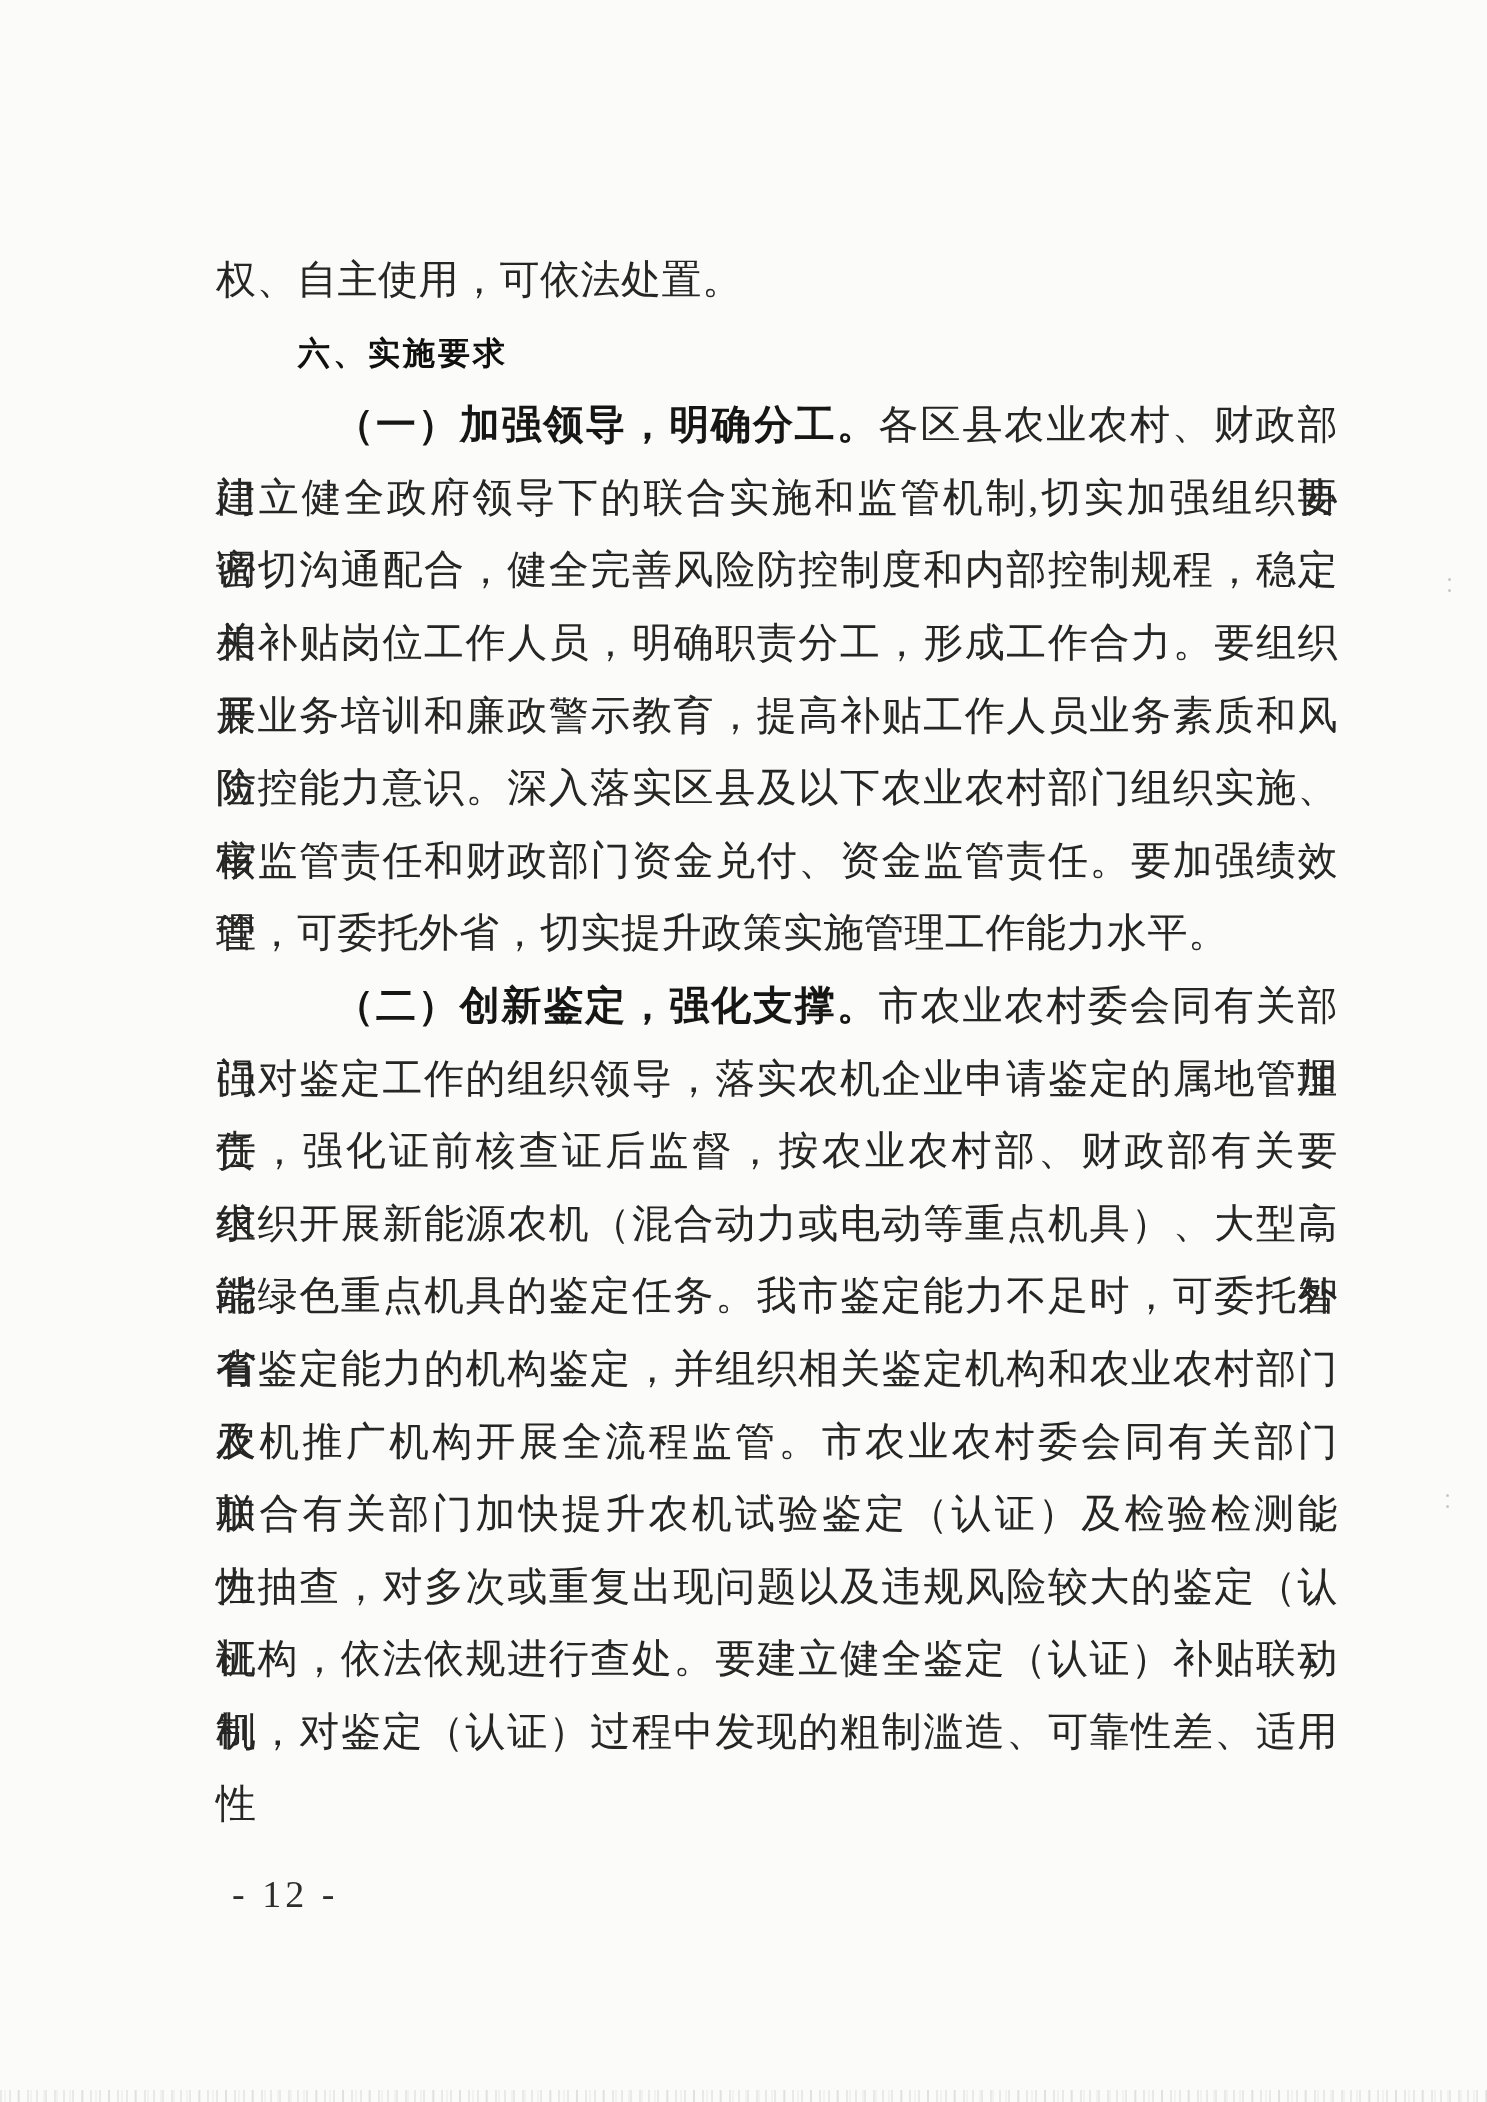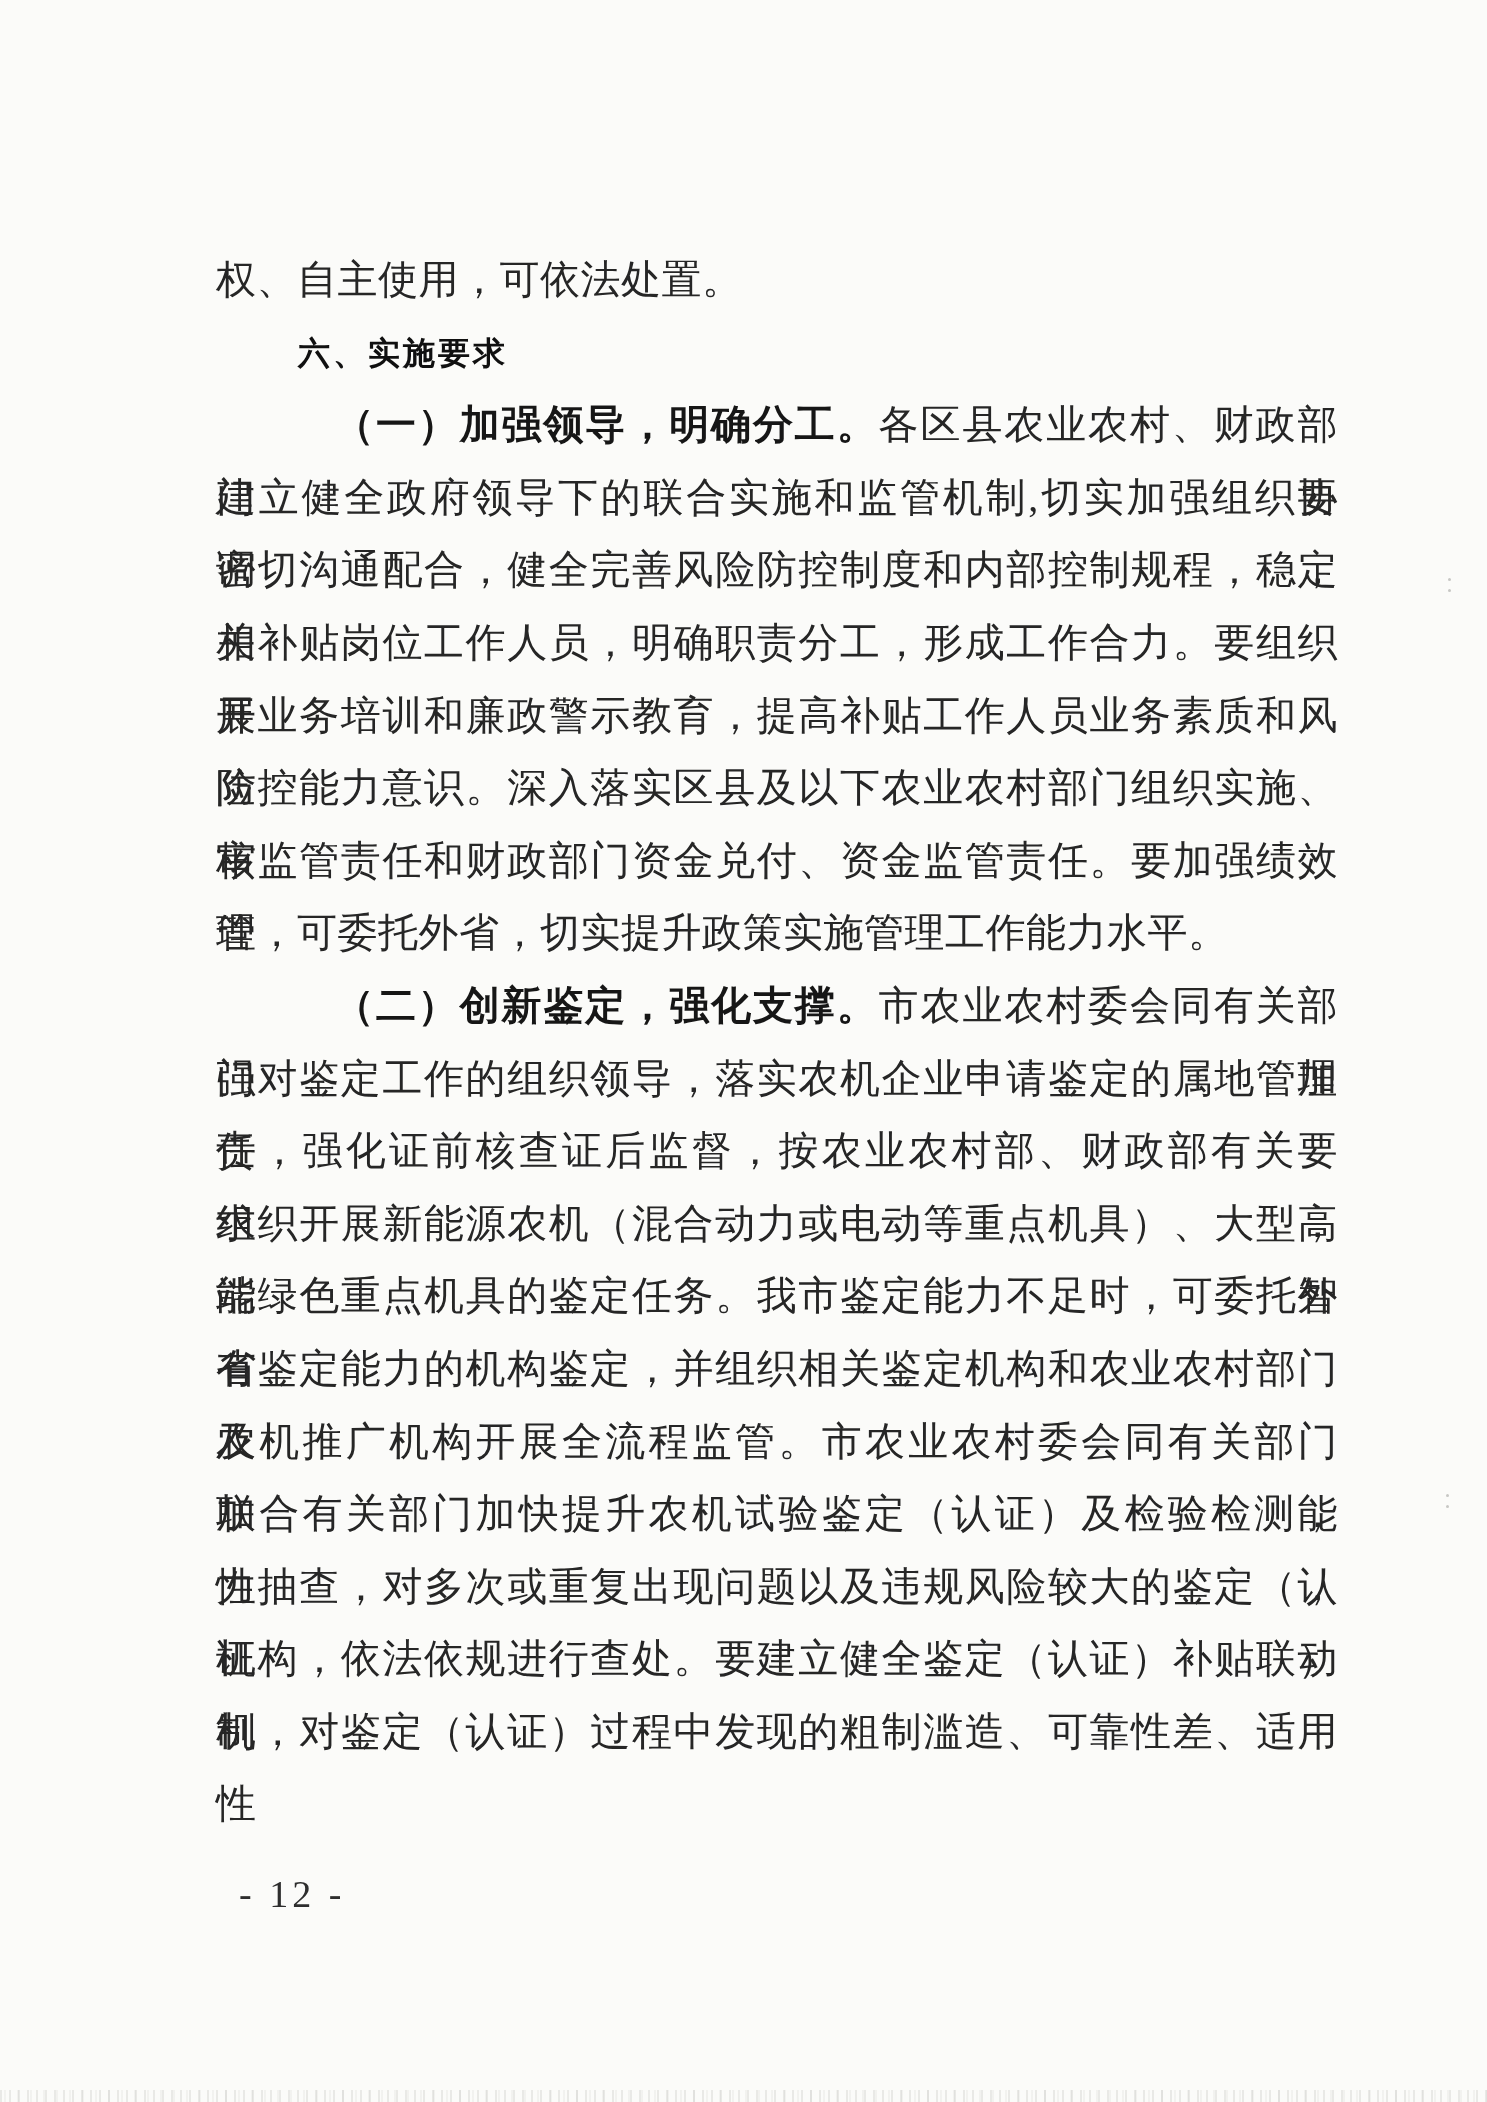--- a/index.html
+++ b/index.html
@@ -37,21 +37,21 @@
   .line.heading{
     font-family:"Liberation Sans","DejaVu Sans",sans-serif;
     font-weight:bold;
     color:#101010;
     font-size:32px;
     letter-spacing:3px;
   }
   .lead{ font-weight:bold; color:#161616;margin-left:36px; }
   .footer{
     position:absolute;
-    left:239px;top:1872px;
+    left:232px;top:1872px;
     width:120px;
     font-size:38px;
     letter-spacing:4px;
     color:#2e2e2e;
     text-align:left;
   }
   .speck{
     position:absolute;
     width:4px;height:14px;
     opacity:.45;

